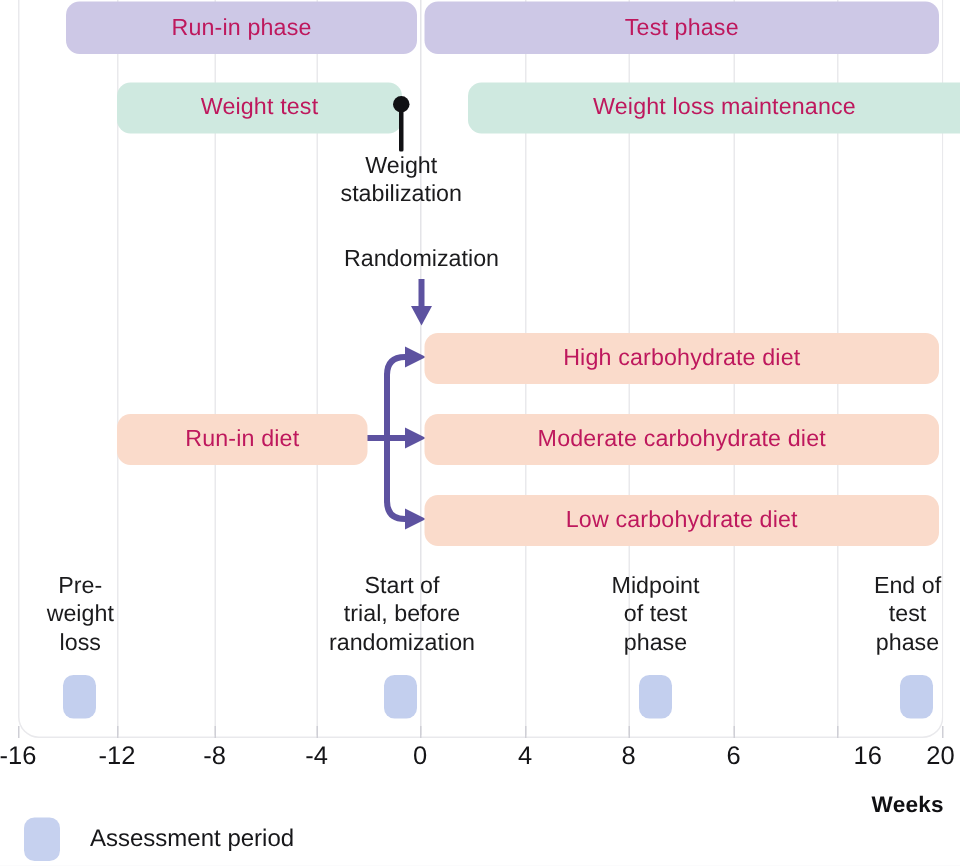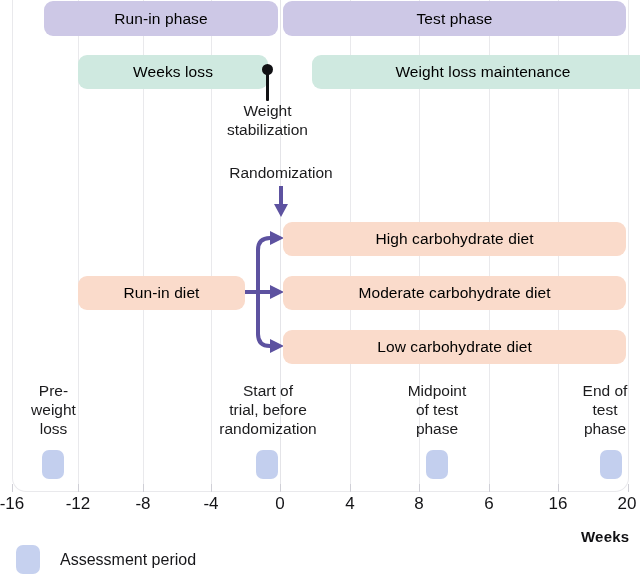--- a/index.html
+++ b/index.html
@@ -44,21 +44,21 @@
   }
   
   .bar {
     position: absolute;
     display: flex;
     align-items: center;
     justify-content: center;
     box-sizing: border-box;
     border-radius: 9px;
     font-size: 15.5px;
-    color: #000000;
+    color: #be185d;
     letter-spacing: 0.1px;
     white-space: nowrap;
   }
   .bar-phase     { background: #cdc8e6; height: 35px; }
   .bar-weight    { background: #cfe9e0; height: 34px; }
   .bar-diet      { background: #fadbcb; height: 34px; }
   .bar-runin     { background: #fadbcb; height: 34px; }
 
   
   .lolli-stem {
@@ -152,21 +152,21 @@
   <div class="gridline" style="left:558px; top:0px; height:490px;"></div>
 
   <div class="bar bar-phase" style="left:44px; top:1px; width:234px;">
     <span>Run-in phase</span>
   </div>
   <div class="bar bar-phase" style="left:283px; top:1px; width:343px;">
     <span>Test phase</span>
   </div>
 
   <div class="bar bar-weight" style="left:78px; top:55px; width:190px;">
-    <span>Weeks loss</span>
+    <span>Weight test</span>
   </div>
   <div class="bar bar-weight" style="left:284px; top:55px; width:342px;margin-left:28px;">
     <span>Weight loss maintenance</span>
   </div>
 
   <div class="lolli-dot" style="left:262px; top:64px;"></div>
   <div class="lolli-stem" style="left:266px; top:70px; height:31px;"></div>
   <div class="label" style="left:150px; top:101px; width:235px;">Weight
 stabilization</div>
 
@@ -242,21 +242,21 @@
   <div class="tick" style="left:628px; top:484px;"></div>
 
   <div class="ticklabel" style="left:-18px; top:494px;">-16</div>
   <div class="ticklabel" style="left:48px; top:494px;">-12</div>
   <div class="ticklabel" style="left:113px; top:494px;">-8</div>
   <div class="ticklabel" style="left:181px; top:494px;">-4</div>
   <div class="ticklabel" style="left:250px; top:494px;">0</div>
   <div class="ticklabel" style="left:320px; top:494px;">4</div>
   <div class="ticklabel" style="left:389px; top:494px;">8</div>
   <div class="ticklabel" style="left:459px; top:494px;">6</div>
-  <div class="ticklabel" style="left:528px; top:494px;">16</div>
+  <div class="ticklabel" style="left:528px; top:494px;text-align:right;">16</div>
   <div class="ticklabel" style="left:597px; top:494px;">20</div>
 
   <div class="axis-title" style="left:581px; top:528px;">Weeks</div>
 
   <div class="legend-swatch" style="left:16px; top:545px;"></div>
   <div class="legend-text" style="left:60px; top:551px;">Assessment period</div>
 
 </div>
 
 </body></html>

